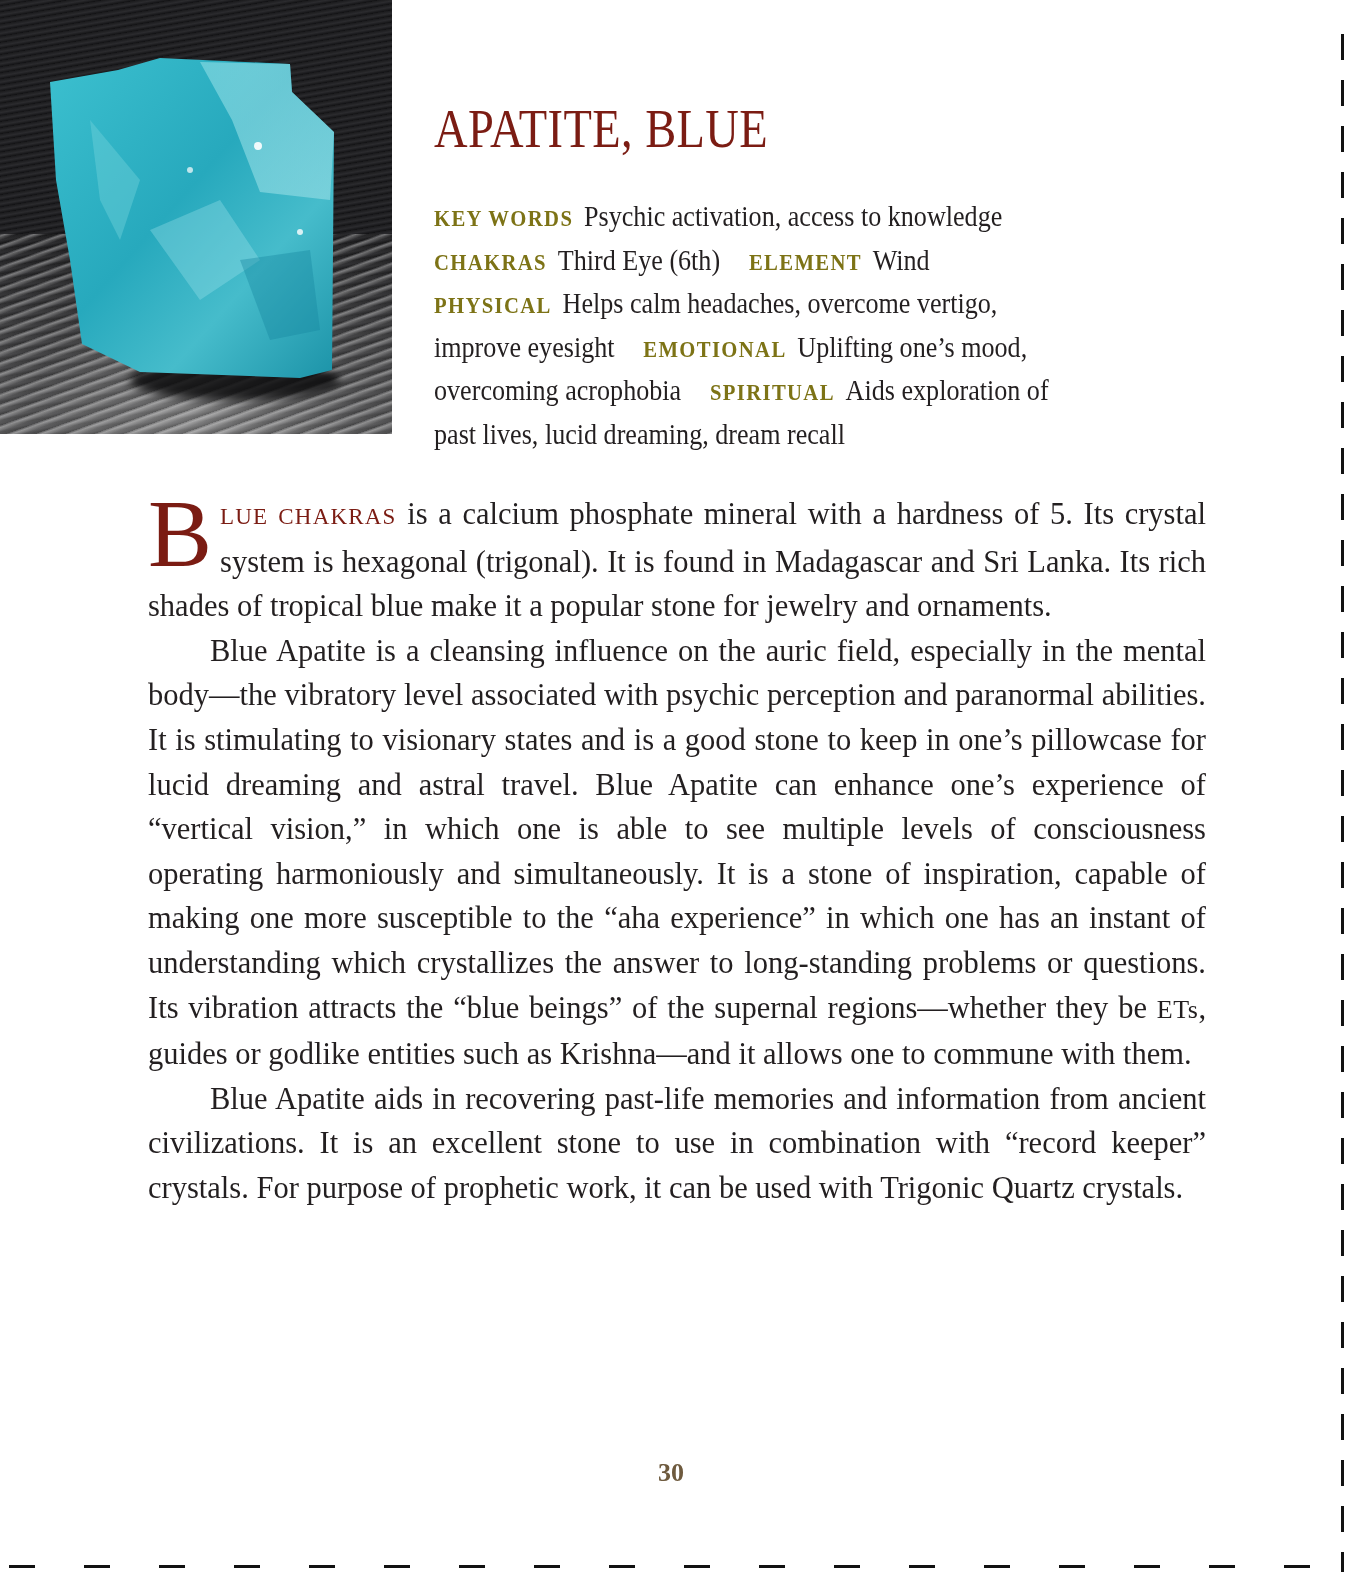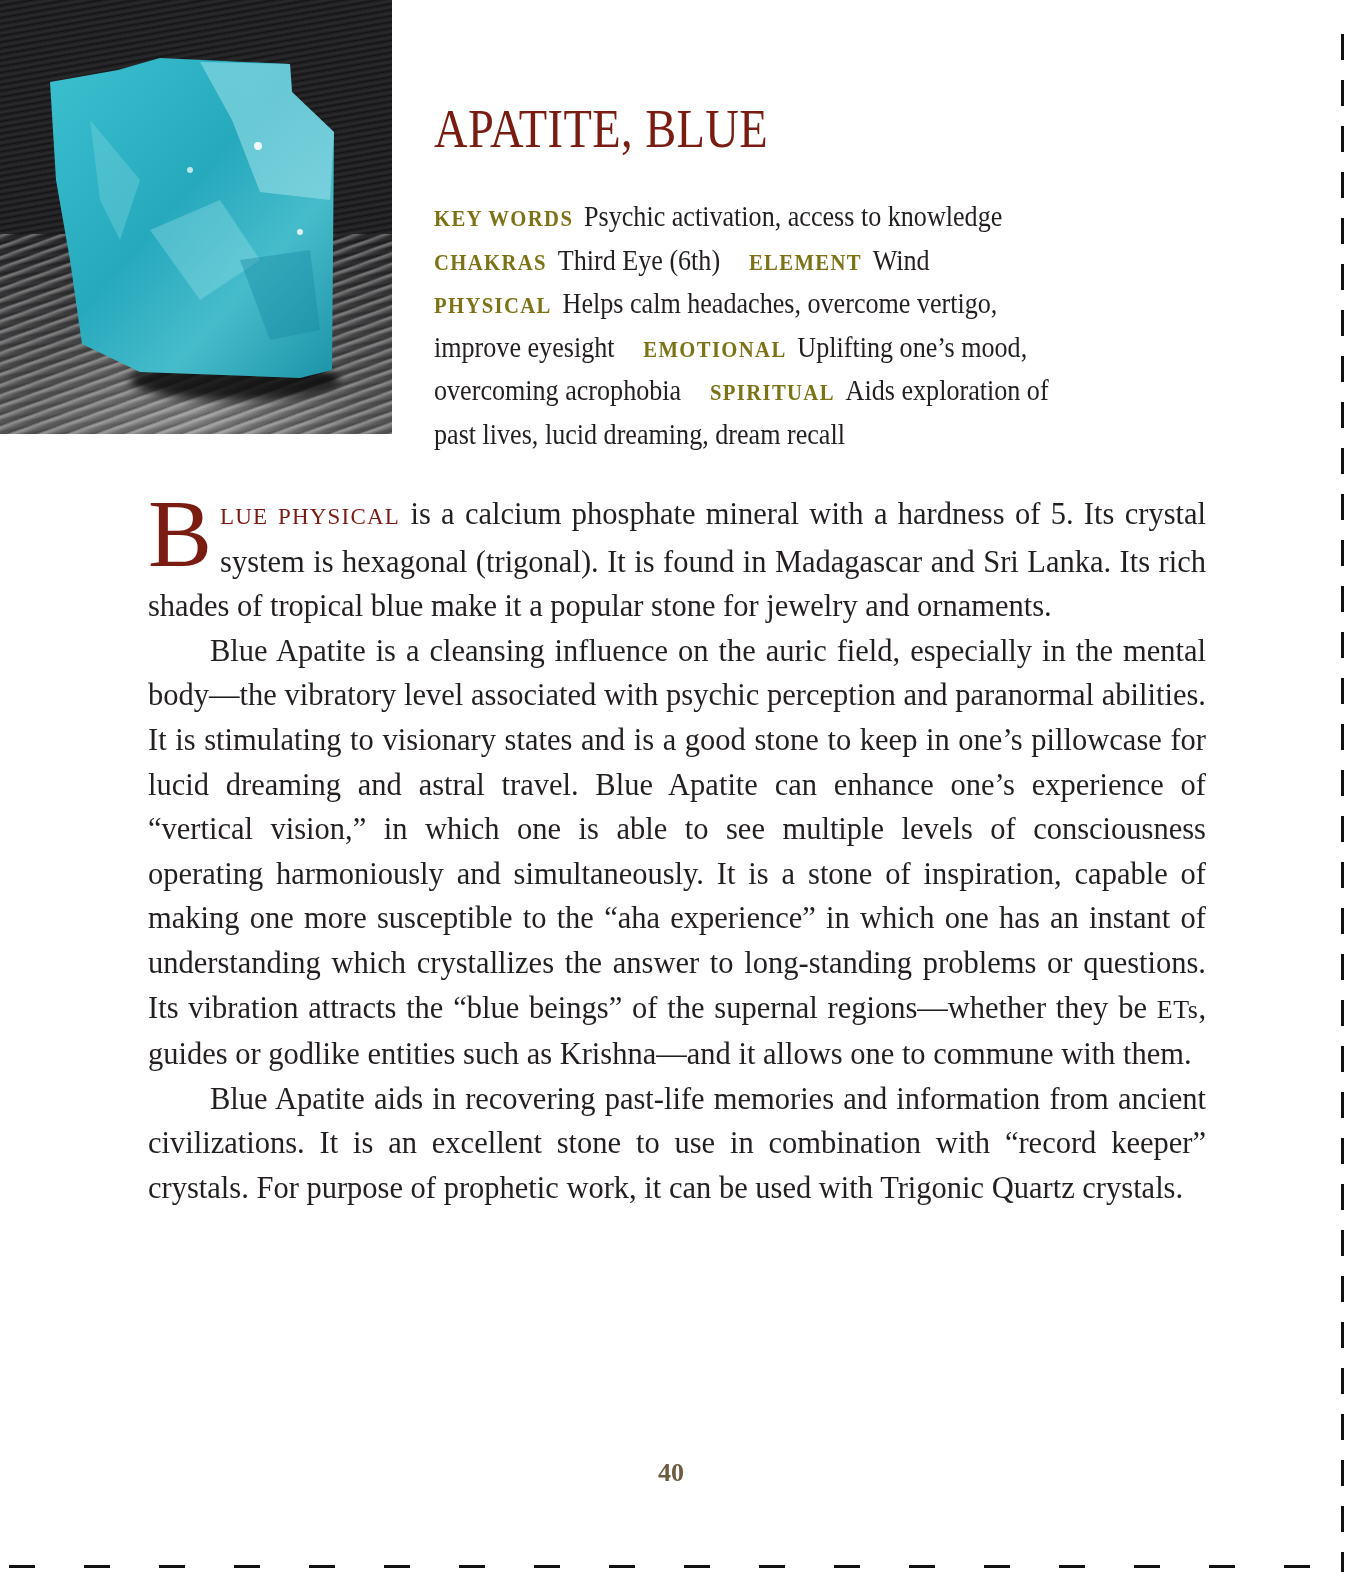--- a/index.html
+++ b/index.html
@@ -117,26 +117,26 @@
   </span>
   <span class="line">
     <span>overcoming acrophobia</span><span class="gap"></span><span class="lbl">SPIRITUAL</span><span>Aids exploration of</span>
   </span>
   <span class="line">
     <span>past lives, lucid dreaming, dream recall</span>
   </span>
 </div>
 
 <div class="body">
-  <p><span class="dropcap">B</span><span class="sc">LUE PHYSICAL</span><span> is a calcium phosphate mineral with a hardness of 5. Its crystal system is hexagonal (trigonal). It is found in Madagascar and Sri Lanka. Its rich shades of tropical blue make it a popular stone for jewelry and ornaments.</span></p>
+  <p><span class="dropcap">B</span><span class="sc">LUE CHAKRAS</span><span> is a calcium phosphate mineral with a hardness of 5. Its crystal system is hexagonal (trigonal). It is found in Madagascar and Sri Lanka. Its rich shades of tropical blue make it a popular stone for jewelry and ornaments.</span></p>
   <p class="indent"><span>Blue Apatite is a cleansing influence on the auric field, especially in the mental body—the vibratory level associated with psychic perception and paranormal abilities. It is stimulating to visionary states and is a good stone to keep in one’s pillowcase for lucid dreaming and astral travel. Blue Apatite can enhance one’s experience of “vertical vision,” in which one is able to see multiple levels of consciousness operating harmoniously and simultaneously. It is a stone of inspiration, capable of making one more susceptible to the “aha experience” in which one has an instant of understanding which crystallizes the answer to long-standing problems or questions. Its vibration attracts the “blue beings” of the supernal regions—whether they be </span><span class="sc-inline">ETs</span><span>, guides or godlike entities such as Krishna—and it allows one to commune with them.</span></p>
   <p class="indent"><span>Blue Apatite aids in recovering past-life memories and information from ancient civilizations. It is an excellent stone to use in combination with “record keeper” crystals. For purpose of prophetic work, it can be used with Trigonic Quartz crystals.</span></p>
 </div>
 
-<div class="page-number">40</div>
+<div class="page-number">30</div>
 
 <div id="ticks-v">
     <div class="tick-v" style="top: 34px;"></div>
     <div class="tick-v" style="top: 80px;"></div>
     <div class="tick-v" style="top: 126px;"></div>
     <div class="tick-v" style="top: 172px;"></div>
     <div class="tick-v" style="top: 218px;"></div>
     <div class="tick-v" style="top: 264px;"></div>
     <div class="tick-v" style="top: 310px;"></div>
     <div class="tick-v" style="top: 356px;"></div>

